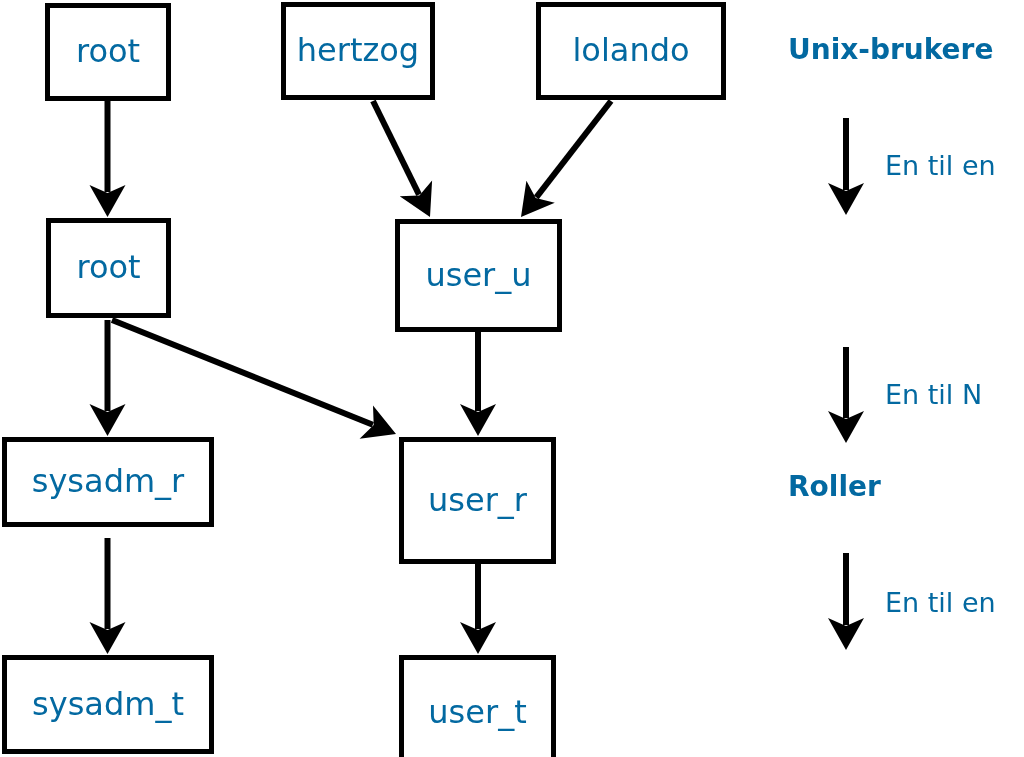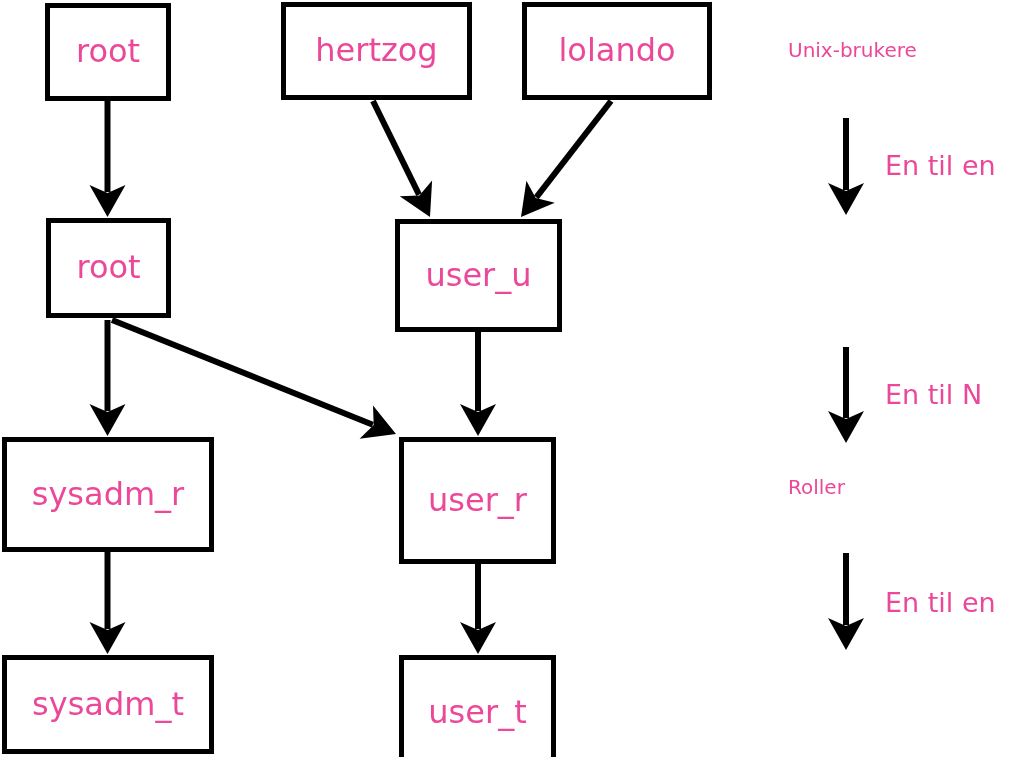--- a/index.html
+++ b/index.html
@@ -3,21 +3,21 @@
 <meta charset="utf-8">
 <style>
   html, body { margin: 0; padding: 0; background: #ffffff; }
   .stage {
     position: relative;
     width: 1024px;
     height: 757px;
     background: #ffffff;
     overflow: hidden;
     font-family: "DejaVu Sans", sans-serif;
-    color: #ec4899;
+    color: #0369a1;
   }
   .edges {
     position: absolute;
     left: 0; top: 0;
   }
   .edge line {
     stroke: #000000;
     stroke-width: 6;
     fill: none;
   }
@@ -32,22 +32,22 @@
     background: #ffffff;
     display: flex;
     align-items: center;
     justify-content: center;
     font-size: 32px;
     line-height: 1.1;
     white-space: nowrap;
   }
   .legend-head {
     position: absolute;
-    font-size: 20px;
-    font-weight: normal;
+    font-size: 28px;
+    font-weight: bold;
     line-height: 40px;
     white-space: nowrap;
     text-align: center;
   }
   .legend-rel {
     position: absolute;
     font-size: 27px;
     font-weight: normal;
     line-height: 40px;
     white-space: nowrap;
@@ -101,35 +101,35 @@
     </g>
     <g class="edge">
       <line x1="846" y1="553" x2="846" y2="625"></line>
       <polygon points="846,650 828,618 846,626 864,618"></polygon>
     </g>
   </svg>
 
   <div class="node" style="left:45px; top:3px; width:126px; height:98px;">
     <span>root</span>
   </div>
-  <div class="node" style="left:281px; top:2px; width:191px; height:98px;">
+  <div class="node" style="left:281px; top:2px; width:154px; height:98px;">
     <span>hertzog</span>
   </div>
-  <div class="node" style="left:522px; top:2px; width:190px; height:98px;justify-content:center;">
+  <div class="node" style="left:536px; top:2px; width:190px; height:98px;justify-content:center;">
     <span>lolando</span>
   </div>
 
   <div class="node" style="left:46px; top:218px; width:125px; height:100px;">
     <span>root</span>
   </div>
   <div class="node" style="left:395px; top:219px; width:167px; height:113px;">
     <span>user_u</span>
   </div>
 
-  <div class="node" style="left:2px; top:437px; width:212px; height:115px;">
+  <div class="node" style="left:2px; top:437px; width:212px; height:90px;">
     <span>sysadm_r</span>
   </div>
   <div class="node" style="left:399px; top:437px; width:157px; height:127px;">
     <span>user_r</span>
   </div>
 
   <div class="node" style="left:2px; top:655px; width:212px; height:99px;">
     <span>sysadm_t</span>
   </div>
   <div class="node" style="left:399px; top:655px; width:157px; height:116px;">

